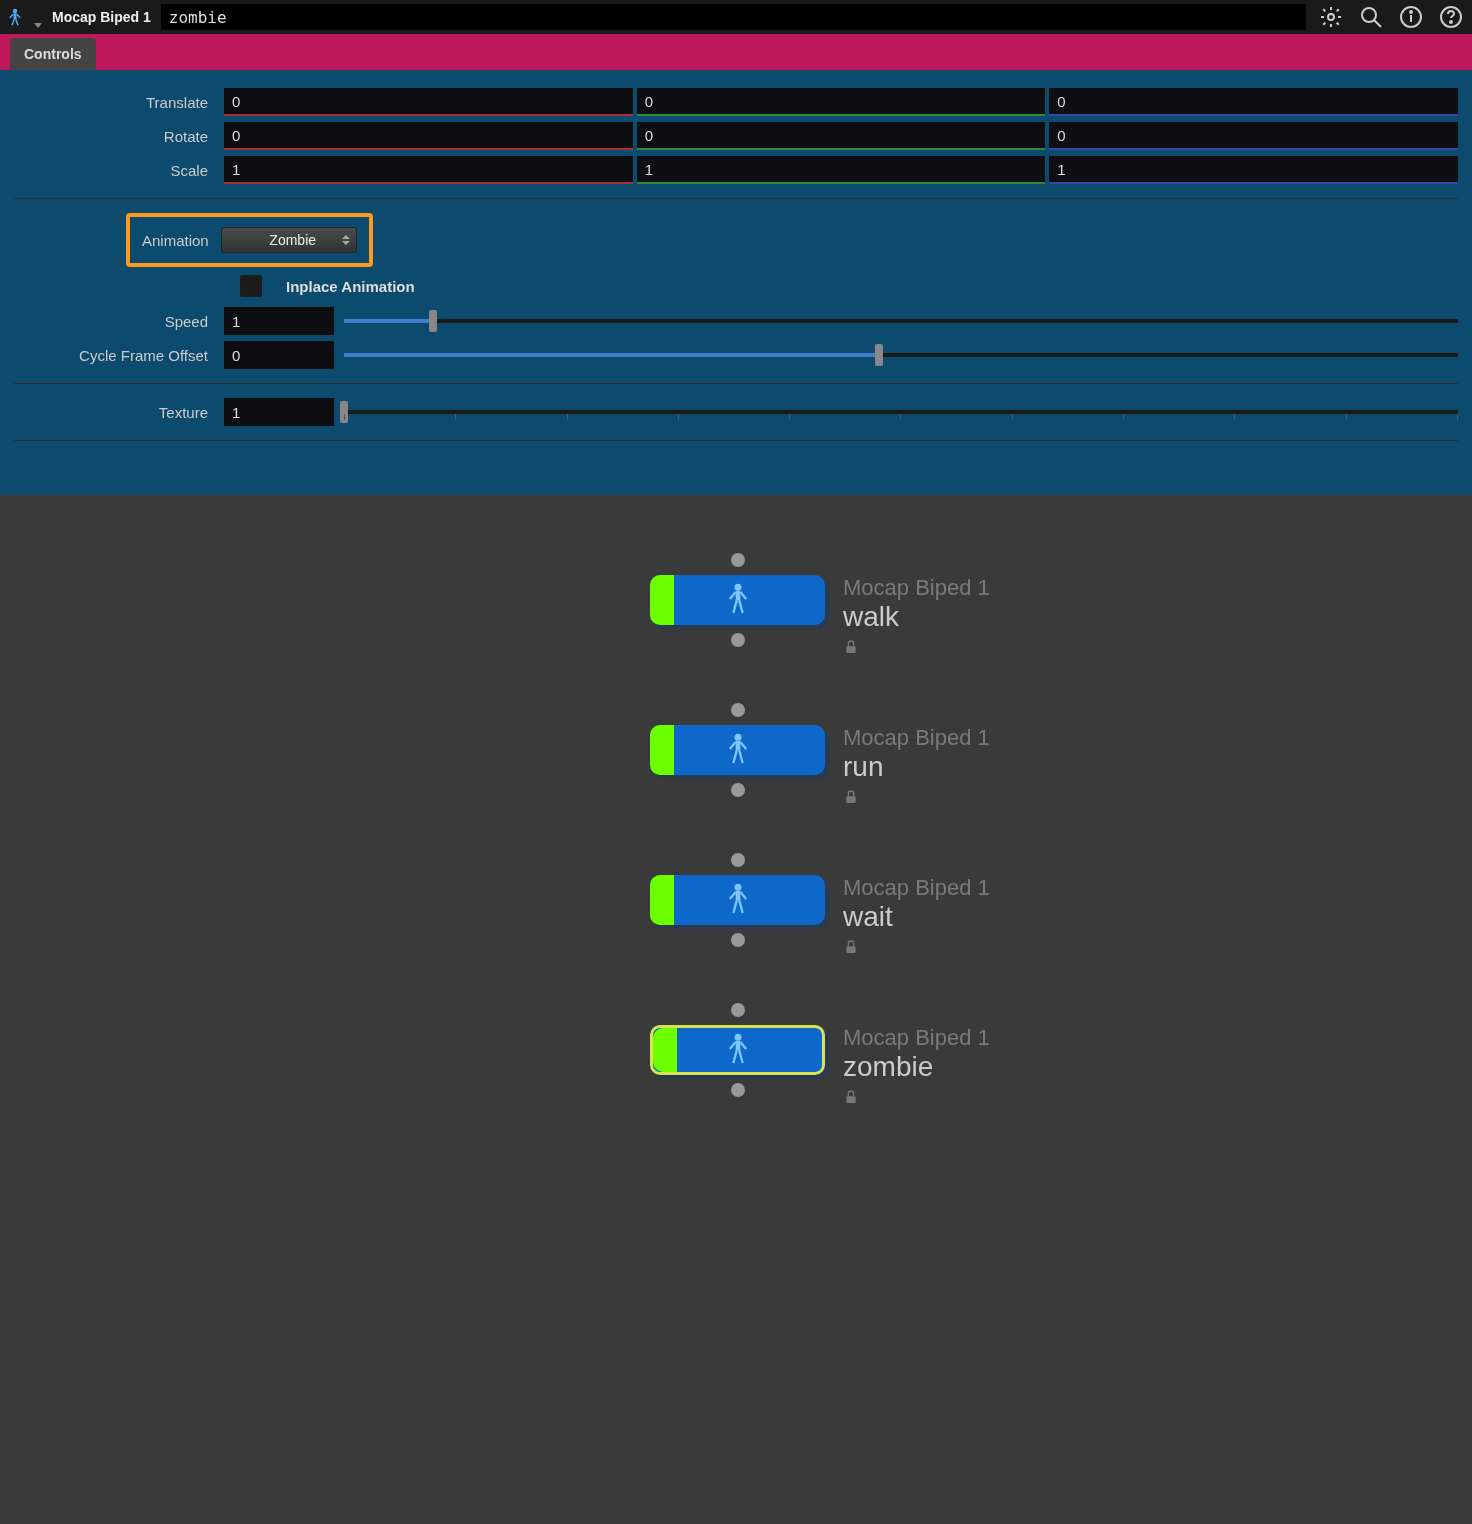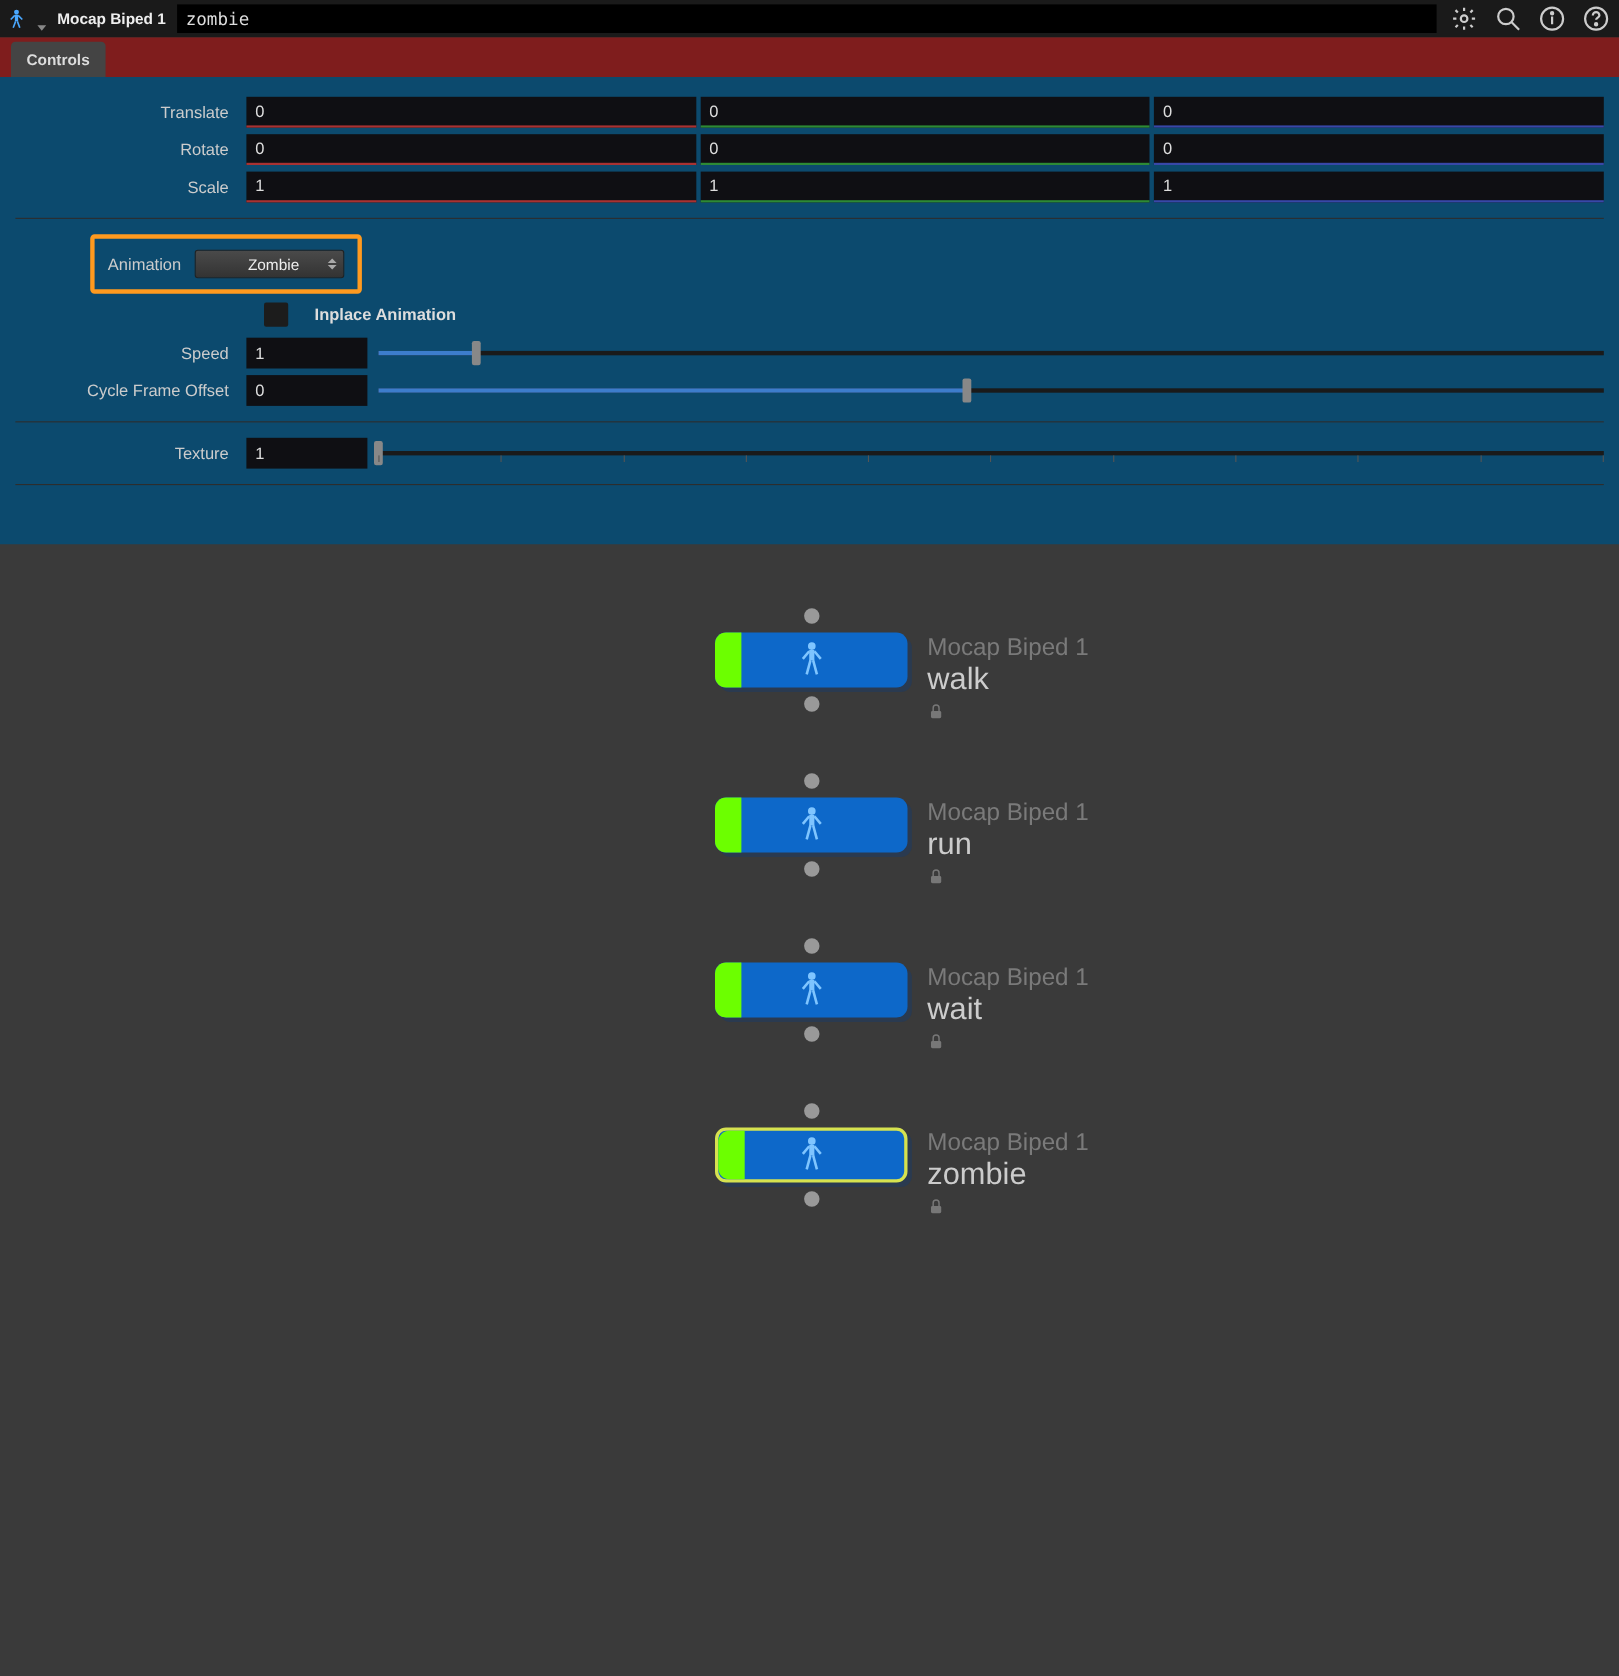--- a/index.html
+++ b/index.html
@@ -29,21 +29,21 @@
   width:0; height:0; border-left:4px solid transparent; border-right:4px solid transparent; border-top:5px solid #888; margin-top:16px;
 }
 .title-label { color:#eee; font-weight:bold; }
 .name-input {
   flex:1; background:#000; color:#ddd; font-family:monospace; font-size:16px;
   border:none; padding:4px 8px; height:26px;
 }
 .icon-btn { width:30px; height:30px; display:flex; align-items:center; justify-content:center; cursor:pointer; }
 .icon-btn svg { width:24px; height:24px; }
 
-.tab-row { display:flex; background:#7f1d1d; padding-top:4px; padding-left:10px; }
+.tab-row { display:flex; background:#be185d; padding-top:4px; padding-left:10px; }
 .tab { background:#444; color:#ddd; font-weight:bold; padding:8px 14px; border-radius:4px 4px 0 0; }
 
 .panel {
   background:#0c4a6e;
   padding: 18px 14px 40px 14px;
 }
 .row { display:flex; align-items:center; margin-bottom:6px; }
 .row-label { width:210px; text-align:right; padding-right:16px; color:#ccc; font-size:15px; }
 .vec3 { display:flex; flex:1; gap:4px; }
 .vec3 .cell {
@@ -52,21 +52,21 @@
 }
 .border-r { border-bottom-color:#a83232 !important; }
 .border-g { border-bottom-color:#2d8a35 !important; }
 .border-b { border-bottom-color:#3848a8 !important; }
 
 .divider { height:1px; background:#2d2d2d; margin:14px 0; }
 
 .highlight-box {
   border:4px solid #ff9a1f; border-radius:4px;
   display:inline-flex; align-items:center; padding:10px 12px; gap:12px;
-  margin-left:68px;
+  margin-left:112px;
 }
 .dropdown {
   background:linear-gradient(#4a4a4a,#333);
   border:1px solid #222; border-radius:3px;
   display:flex; align-items:center; padding:4px 6px 4px 14px;
   color:#eee; gap:10px; min-width:136px; justify-content:center; position:relative;
 }
 .dropdown .dd-arrows { position:absolute; right:6px; display:flex; flex-direction:column; }
 .dd-arrows span { display:block; width:0;height:0;border-left:4px solid transparent;border-right:4px solid transparent; }
 .dd-arrows .up { border-bottom:4px solid #aaa; margin-bottom:2px; }

